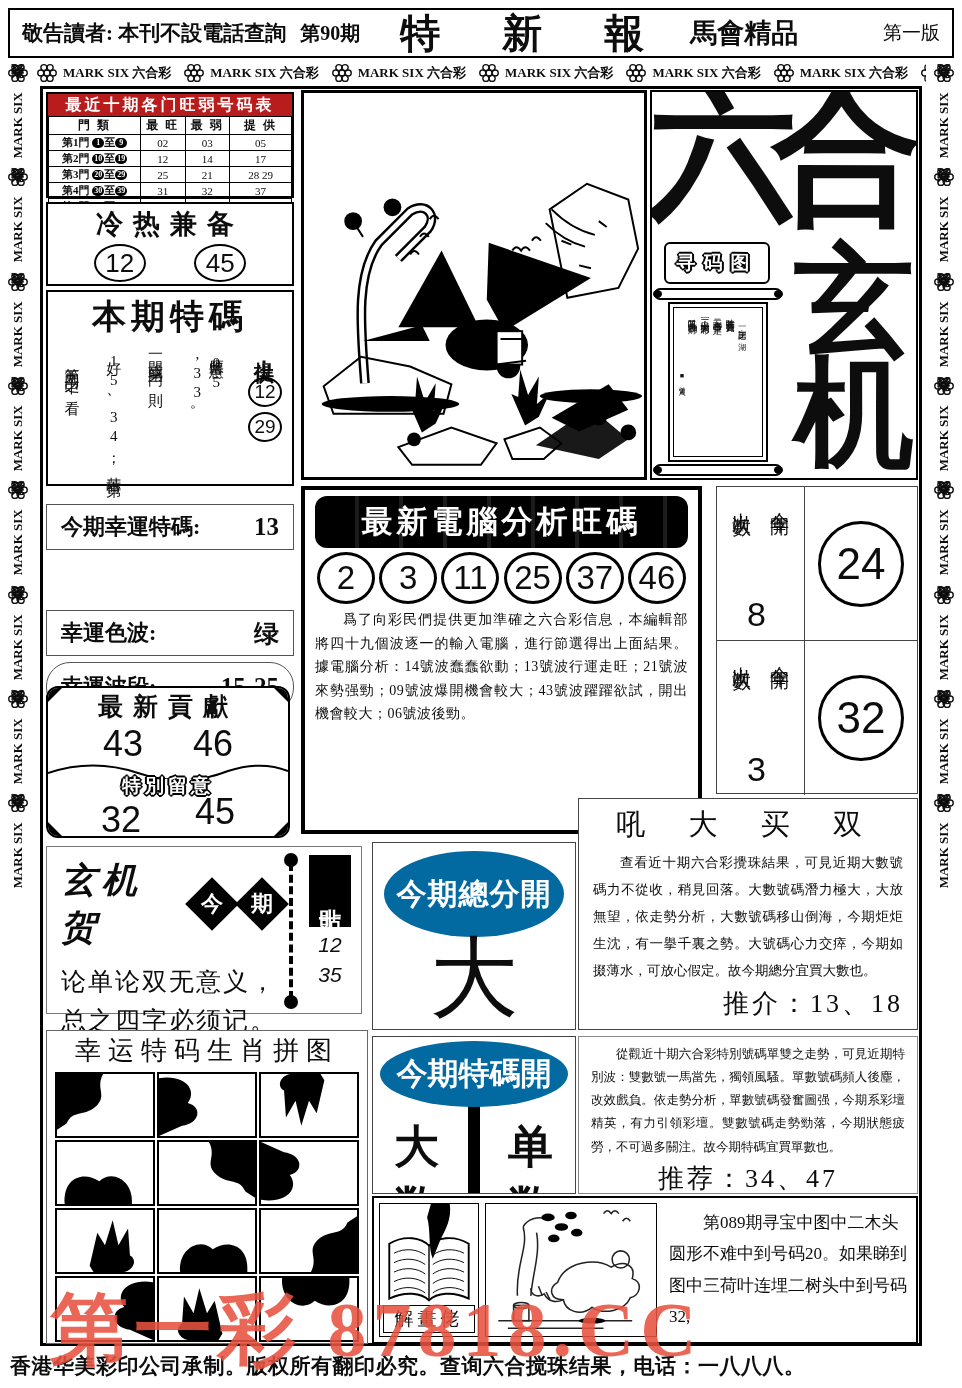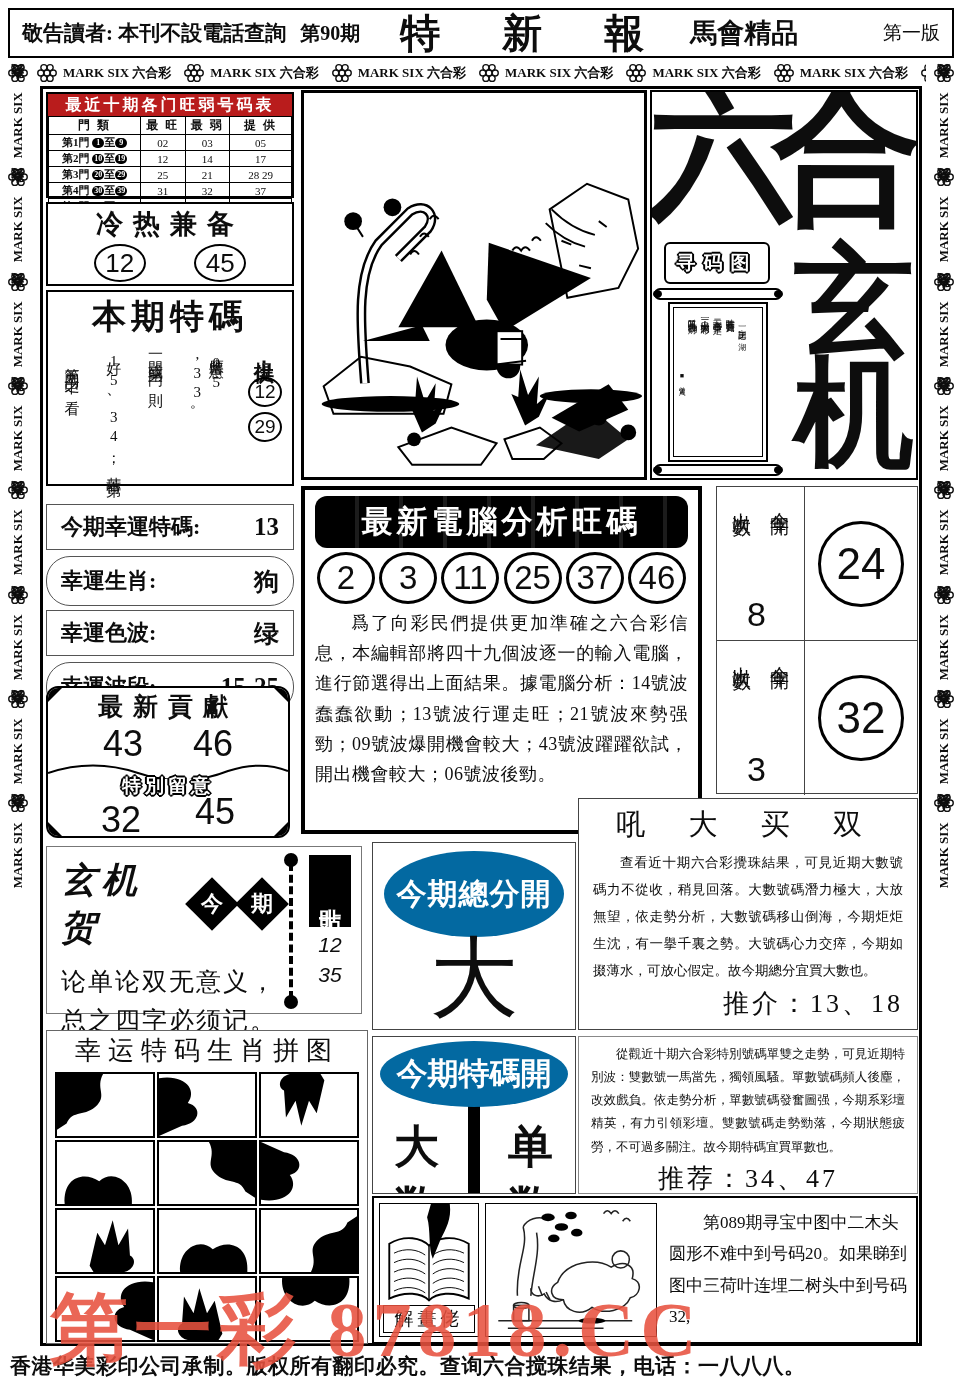--- a/index.html
+++ b/index.html
@@ -96,21 +96,21 @@
   .scroll-body { position:absolute; left:16px; top:210px; width:100px; height:160px; border:2px solid #000; outline:1px solid #000; outline-offset:-6px; padding:8px 6px; }
   .verse { writing-mode:vertical-rl; text-orientation:upright; height:100%; font-family:"Liberation Serif",serif; font-size:9px; letter-spacing:1px; line-height:1.4; }
   .verse .vcol.first { padding-top:10px; font-size:8px; }
   .verse .vcol.sig { font-size:7px; padding-top:60px; }
 
   
   .computer { left:301px; top:486px; width:401px; height:348px; border:4px solid #000; padding:6px 10px; }
   .cp-head { background:#000; background:repeating-linear-gradient(90deg,#000 0 40px,#1c1c1c 40px 44px); color:#fff; border-radius:12px; height:52px; display:flex; align-items:center; justify-content:center; font-family:"Liberation Serif",serif; font-weight:bold; font-size:31px; letter-spacing:4px; }
   .cp-nums { display:flex; justify-content:space-between; padding:4px 2px; }
   .cp-nums .circ { width:58px; height:52px; font-size:33px; border-width:3px; }
-  .cp-body { font-family:"Liberation Serif",serif; font-size:18px; line-height:1.68; text-align:justify; text-indent:2em; letter-spacing:0.5px; }
+  .cp-body { font-family:"Liberation Serif",serif; font-size:14px; line-height:1.68; text-align:justify; text-indent:2em; letter-spacing:0.5px; }
 
   
   .appear { left:716px; top:486px; width:202px; height:308px; border:1px solid #444; }
   .ap-cell { position:relative; height:154px; display:flex; }
   .ap-cell.first { border-bottom:1px solid #444; }
   .ap-left { width:88px; border-right:1px solid #444; position:relative; }
   .ap-labels { display:flex; flex-direction:row-reverse; justify-content:center; gap:12px; padding-top:10px; }
   .ap-lab { writing-mode:vertical-rl; text-orientation:upright; font-family:"Liberation Serif",serif; font-size:19px; letter-spacing:3px; }
   .ap-count { position:absolute; left:30px; bottom:6px; font-size:34px; font-family:"Liberation Sans",sans-serif; }
   .ap-right { flex:1; display:flex; align-items:center; justify-content:center; }
@@ -596,24 +596,20 @@
           <div class="vcol sig">■曾道人</div>
         </div>
     </div>
     <div class="roller rb"></div>
   </div>
 
   <div class="abox lrow" style="top:504px; height:46px;">
     <span class="lbl">今期幸運特碼:</span>
     <span class="val num">13</span>
   </div>
-  <div class="abox lrow round" style="top:556px; height:50px;">
-    <span class="lbl">幸運生肖:</span>
-    <span class="val">狗</span>
-  </div>
   <div class="abox lrow" style="top:610px; height:46px;">
     <span class="lbl">幸運色波:</span>
     <span class="val">绿</span>
   </div>
   <div class="abox lrow round" style="top:662px; height:50px;">
     <span class="lbl">幸運波段:</span>
     <span class="val num">15-25</span>
   </div>
 
   <div class="abox contrib">

